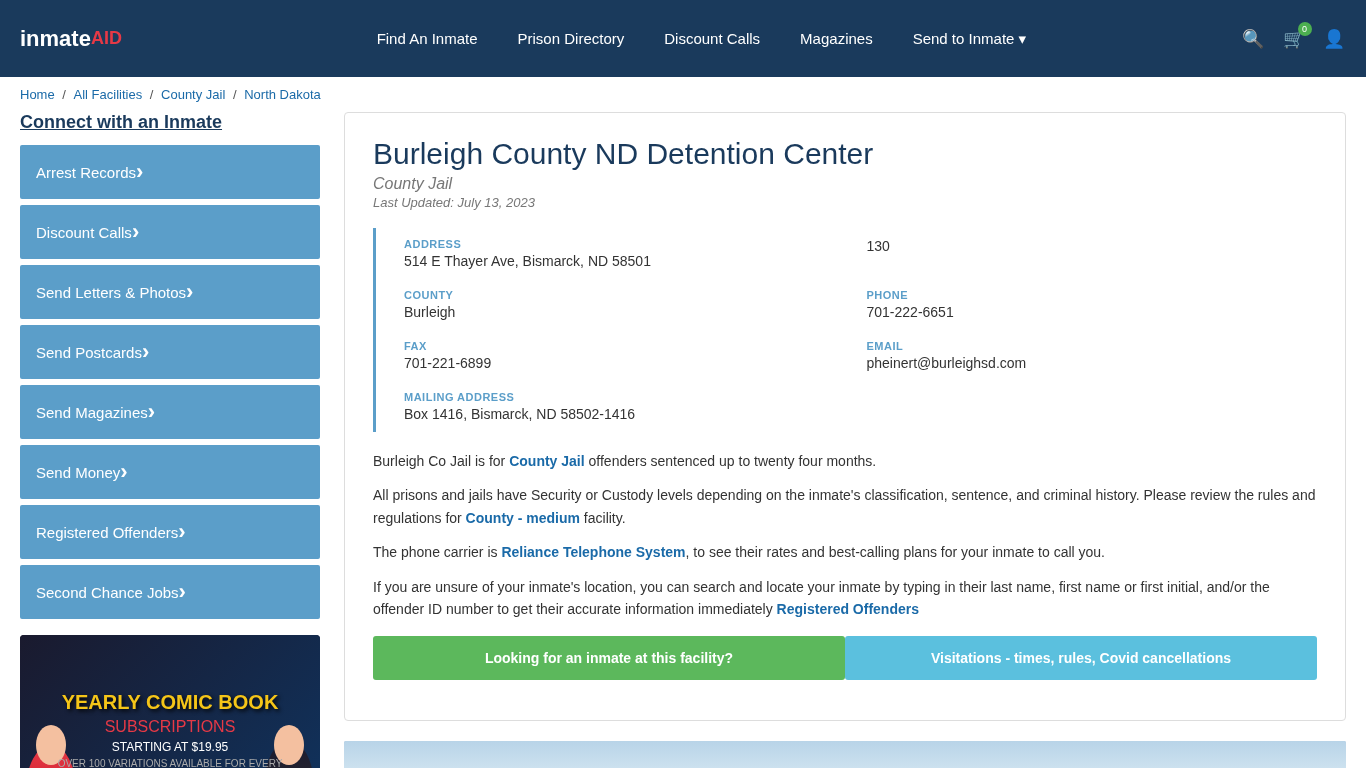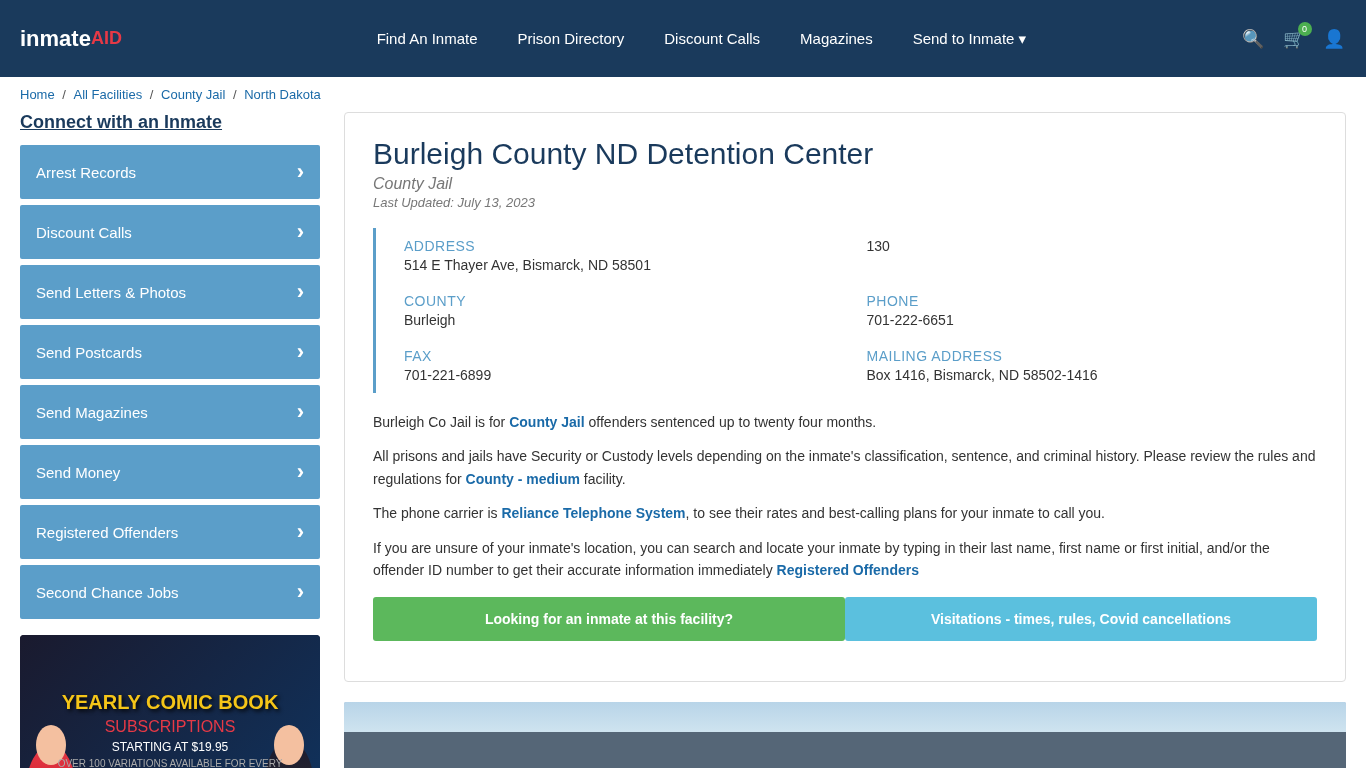--- a/index.html
+++ b/index.html
@@ -95,21 +95,20 @@
       font-weight: bold;
       text-decoration: underline;
       color: #1a3a5c;
       margin-bottom: 12px;
     }
     .sidebar-item {
       background: #5b9ec9;
       color: #fff;
       display: flex;
       align-items: center;
-      justify-content: space-between;
       padding: 14px 16px;
       margin-bottom: 6px;
       cursor: pointer;
       border-radius: 2px;
       font-size: 15px;
     }
     .sidebar-ad {
       margin-top: 16px;
       width: 300px;
       height: 200px;
@@ -183,22 +182,22 @@
       grid-template-columns: 1fr 1fr;
       gap: 0;
       border-left: 3px solid #5b9ec9;
       padding-left: 16px;
       margin-bottom: 18px;
     }
     .info-block {
       padding: 10px 12px;
     }
     .info-label {
-      font-size: 14px;
-      font-weight: normal;
+      font-size: 11px;
+      font-weight: bold;
       color: #5b9ec9;
       text-transform: uppercase;
       letter-spacing: 0.5px;
       margin-bottom: 3px;
     }
     .info-value {
       font-size: 14px;
       color: #333;
     }
     .info-link {
@@ -389,20 +388,24 @@
         </div>
         <div class="info-block">
           <div class="info-label">PHONE</div>
           <div class="info-value">701-222-6651</div>
         </div>
         <div class="info-block">
           <div class="info-label">FAX</div>
           <div class="info-value">701-221-6899</div>
         </div>
         <div class="info-block">
+          <div class="info-label">EMAIL</div>
+          <div class="info-value">pheinert@burleighsd.com</div>
+        </div>
+        <div class="info-block">
           <div class="info-label">MAILING ADDRESS</div>
           <div class="info-value">Box 1416, Bismarck, ND 58502-1416</div>
         </div>
       </div>
 
       <div class="description">
         <p>
           <span>Burleigh Co Jail is for </span><a href="#" class="desc-link">County Jail</a><span> offenders sentenced up to twenty four months.</span>
         </p>
         <p>

